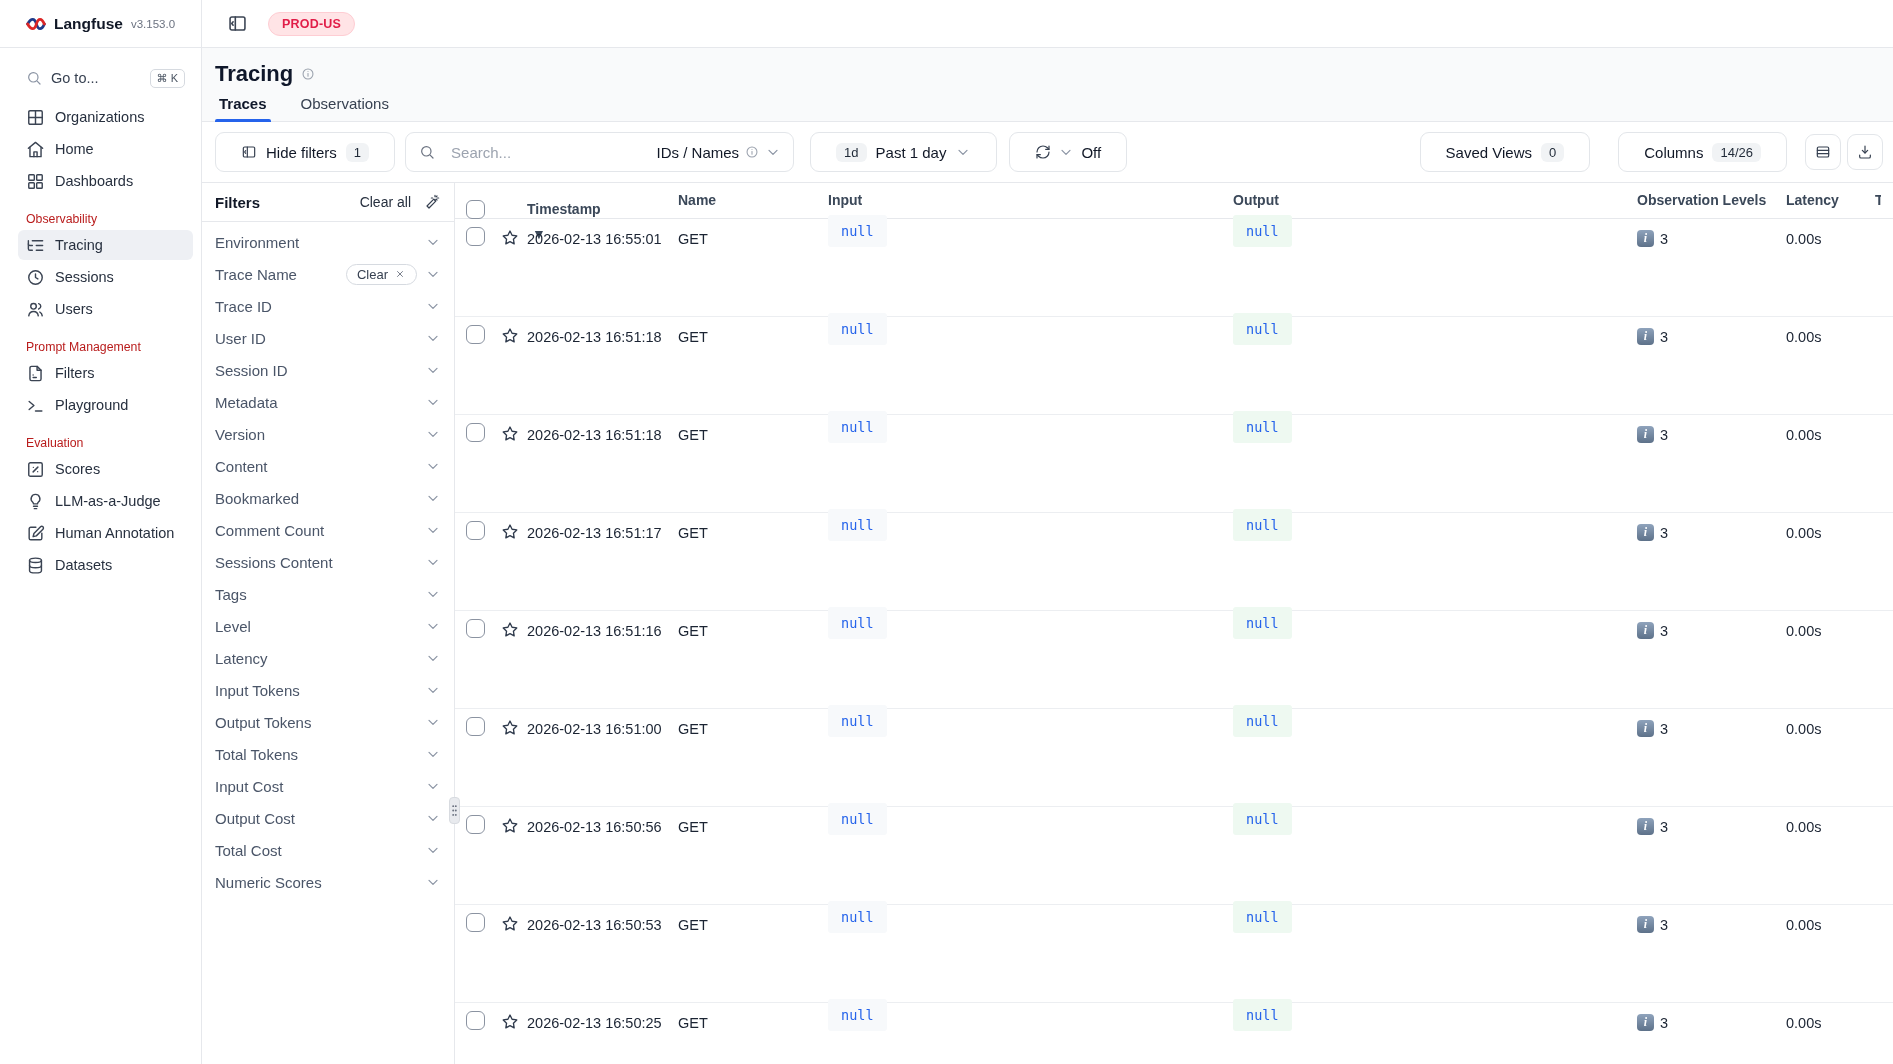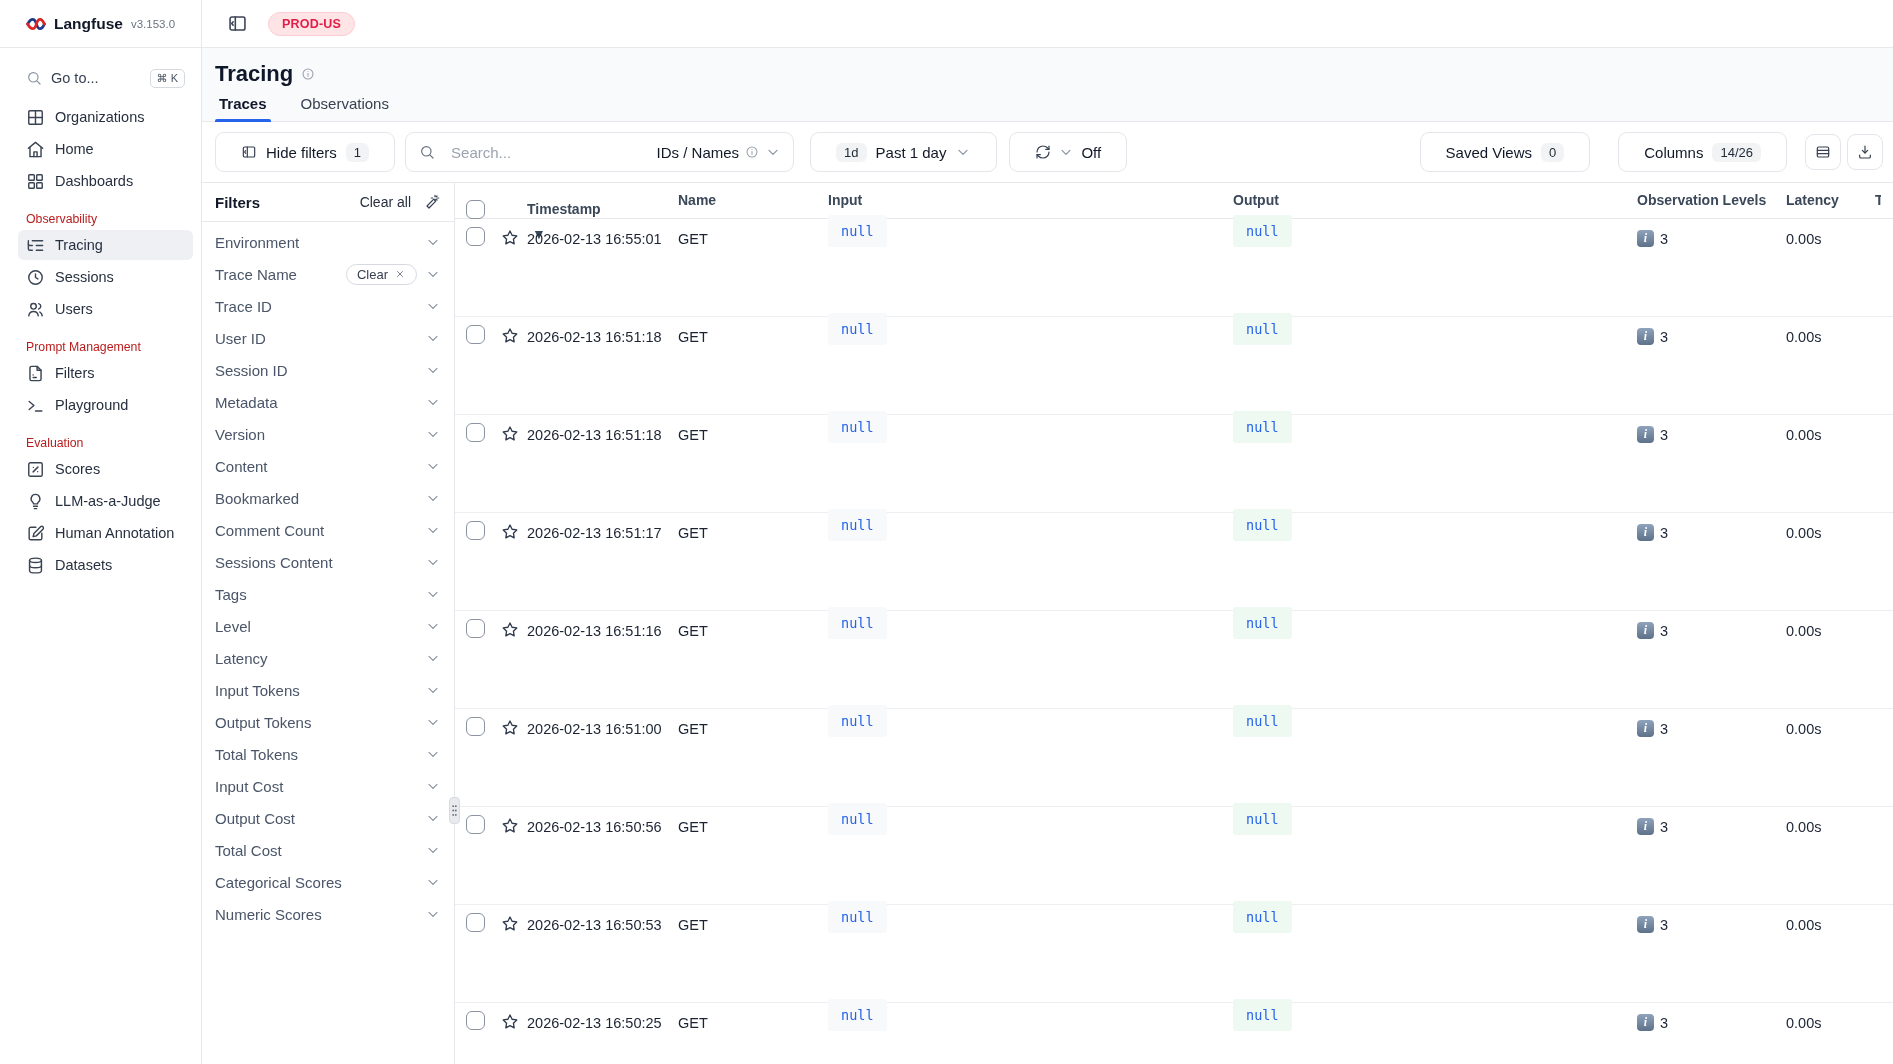--- a/index.html
+++ b/index.html
@@ -584,29 +584,20 @@
           <div class="fitem">
      <span>Total Cost</span>
 
      <span class="icon sm chev">
               <svg viewBox="0 0 24 24" fill="none" stroke="currentColor" stroke-width="1.8" stroke-linecap="round" stroke-linejoin="round">
                 <path d="M6 9.5l6 6 6-6"></path>
               </svg>
             </span>
    </div>
           <div class="fitem">
-     <span>Categorical Scores</span>
-
-     <span class="icon sm chev">
-              <svg viewBox="0 0 24 24" fill="none" stroke="currentColor" stroke-width="1.8" stroke-linecap="round" stroke-linejoin="round">
-                <path d="M6 9.5l6 6 6-6"></path>
-              </svg>
-            </span>
-   </div>
-          <div class="fitem">
      <span>Numeric Scores</span>
 
      <span class="icon sm chev">
               <svg viewBox="0 0 24 24" fill="none" stroke="currentColor" stroke-width="1.8" stroke-linecap="round" stroke-linejoin="round">
                 <path d="M6 9.5l6 6 6-6"></path>
               </svg>
             </span>
    </div>
         </div>
       <div class="grip">

